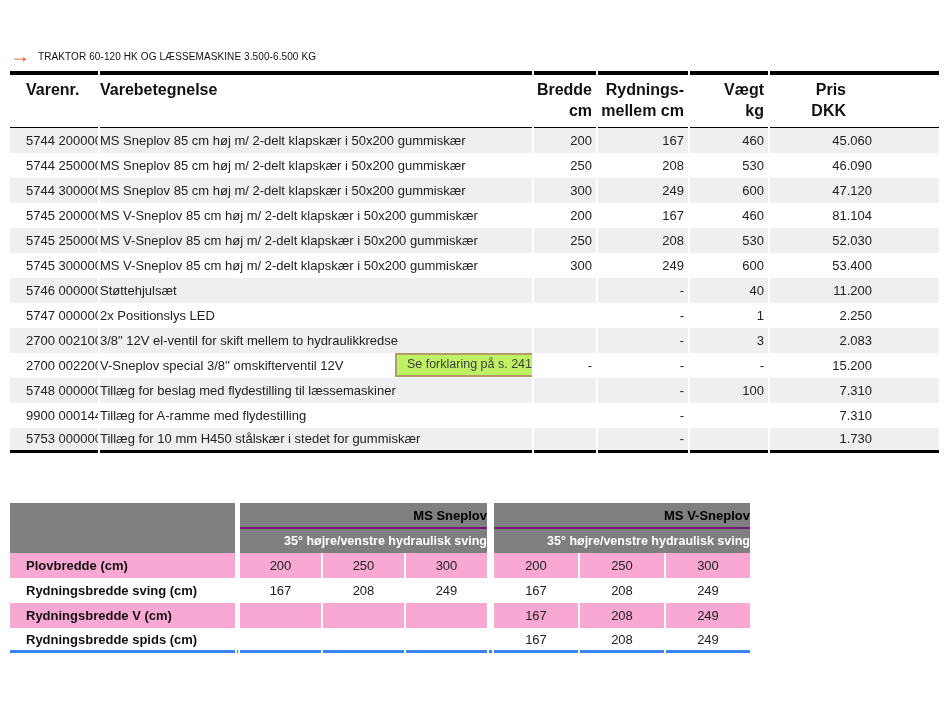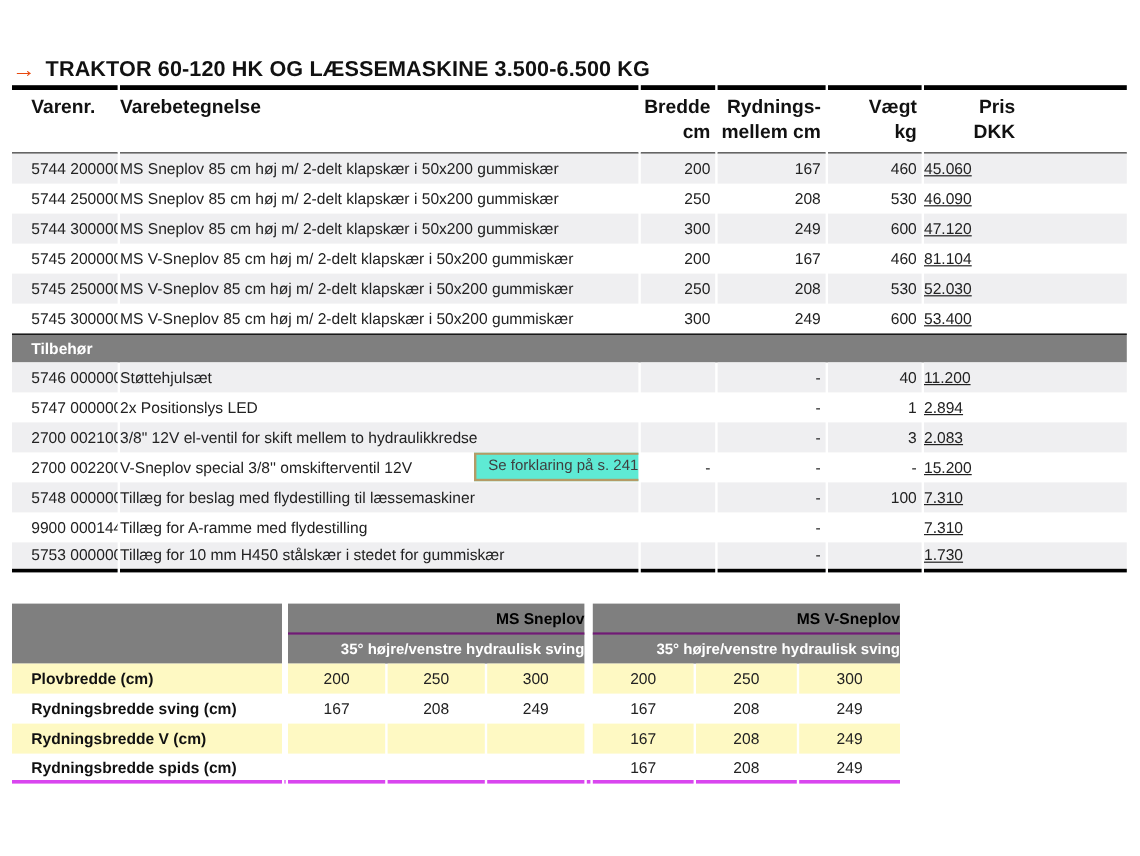--- a/index.html
+++ b/index.html
@@ -16,21 +16,21 @@
   
   .title-row {
     position: absolute; left: 11px; top: 47px;
     display: flex; align-items: center; gap: 9px;
   }
   .title-arrow {
     color: #e8490f; font-weight: bold; font-size: 18px; line-height: 1;
     transform: scaleX(1.1);
   }
   .page-title {
-    margin: 0; font-size: 18px; font-weight: bold; letter-spacing: 0.1px;
+    margin: 0; font-size: 10px; font-weight: normal; letter-spacing: 0.1px;
     color: #111;
   }
 
   
   table.products {
     position: absolute; left: 8px; top: 71px;
     width: 933px;
     border-collapse: separate; border-spacing: 2px 0;
     table-layout: fixed;
   }
@@ -54,34 +54,34 @@
   .products th.h-pris  { text-align: right; padding-right: 93px; }
 
   .products tbody td {
     height: 25px; padding: 0;
     font-size: 13px; vertical-align: middle; color: #222;
     white-space: nowrap; overflow: hidden;
   }
   .products td.t-varenr { padding-left: 16px; }
   .products td.t-desc   { }
   .products td.t-num    { text-align: right; padding-right: 4px; }
-  .products td.t-pris   { padding-right: 67px; text-decoration: underline; }
+  .products td.t-pris   { text-align: right; padding-right: 67px; }
 
   .products tr.stripe td { background: #efeff1; }
 
   .products tr.section td {
     background: #7f7f7f; color: #fff; font-weight: bold;
     padding-left: 16px; height: 24px; border-top: 1px solid #000;
     font-size: 13px;
   }
   .products tbody tr.last td { border-bottom: 3px solid #000; }
 
   .desc-flex { display: flex; align-items: center; justify-content: space-between; height: 25px; }
   .note-box {
-    border: 2px solid #b49b66; background: #5eead4; color: #3f3f3f;
+    border: 2px solid #b49b66; background: #bef264; color: #3f3f3f;
     font-size: 12.5px; padding: 2px 10px 3px 10px; white-space: nowrap;
     margin-right: -12px; line-height: 1.2;
   }
 
   
   table.specs {
     position: absolute; left: 8px; top: 503px;
     border-collapse: separate; border-spacing: 2px 0;
     table-layout: fixed;
   }
@@ -99,23 +99,23 @@
     font-size: 13px; height: 26px; padding: 0;
     border-bottom: 2px solid #701a75;
   }
   .specs th.group-sub {
     background: #7f7f7f; color: #fff; font-weight: bold; text-align: right;
     font-size: 12.5px; height: 24px; padding: 0;
   }
   .specs td { height: 25px; padding: 0; font-size: 13px; vertical-align: middle; }
   .specs td.label { font-weight: bold; text-align: left; padding-left: 16px; color: #111; white-space: nowrap; }
   .specs td.val   { text-align: center; color: #222; }
-  .specs tr.stripe td { background: #fef9c3; }
+  .specs tr.stripe td { background: #f9a8d4; }
   .specs td.gapcell, .specs th.gapcell { background: #ffffff !important; padding: 0; }
-  .specs tr.last td { border-bottom: 3px solid #d946ef; }
+  .specs tr.last td { border-bottom: 3px solid #3b82f6; }
 </style>
 </head>
 <body>
 
 <div class="page">
 
   <div class="title-row">
     <span class="title-arrow">→</span>
     <h1 class="page-title">TRAKTOR 60-120 HK OG LÆSSEMASKINE 3.500-6.500 KG</h1>
   </div>
@@ -182,39 +182,36 @@
       </tr>
       <tr>
         <td class="t-varenr">5745 300000</td>
         <td class="t-desc">MS V-Sneplov 85 cm høj m/ 2-delt klapskær i 50x200 gummiskær</td>
         <td class="t-num">300</td>
         <td class="t-num">249</td>
         <td class="t-num">600</td>
         <td class="t-pris">53.400</td>
       </tr>
 
-      <tr class="section">
-        <td colspan="6">Tilbehør</td>
-      </tr>
 
       <tr class="stripe">
         <td class="t-varenr">5746 000000</td>
         <td class="t-desc">Støttehjulsæt</td>
         <td class="t-num"></td>
         <td class="t-num">-</td>
         <td class="t-num">40</td>
         <td class="t-pris">11.200</td>
       </tr>
       <tr>
         <td class="t-varenr">5747 000000</td>
         <td class="t-desc">2x Positionslys LED</td>
         <td class="t-num"></td>
         <td class="t-num">-</td>
         <td class="t-num">1</td>
-        <td class="t-pris">2.894</td>
+        <td class="t-pris">2.250</td>
       </tr>
       <tr class="stripe">
         <td class="t-varenr">2700 002100</td>
         <td class="t-desc">3/8" 12V el-ventil for skift mellem to hydraulikkredse</td>
         <td class="t-num"></td>
         <td class="t-num">-</td>
         <td class="t-num">3</td>
         <td class="t-pris">2.083</td>
       </tr>
       <tr>

